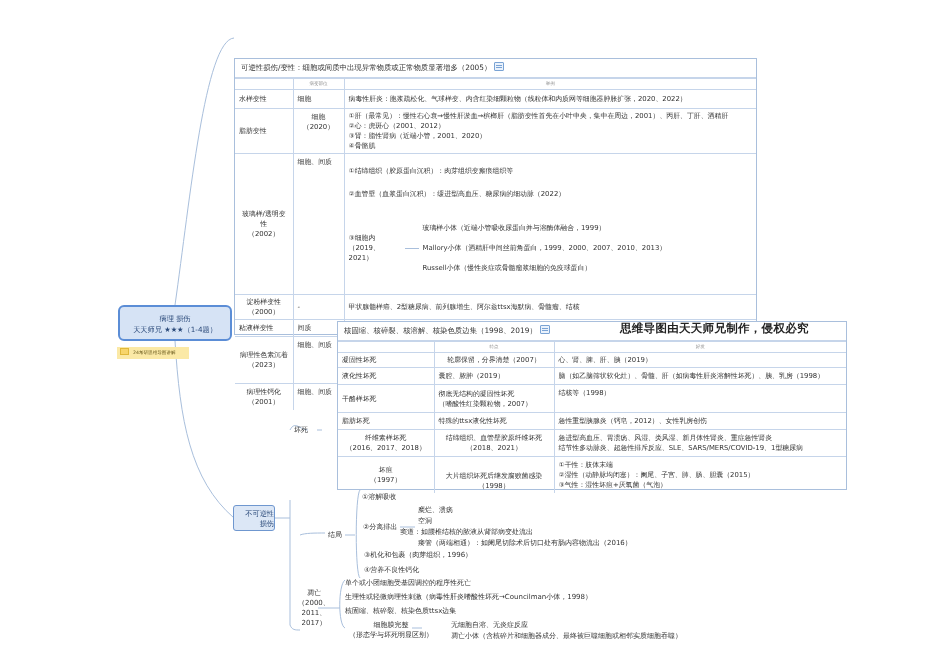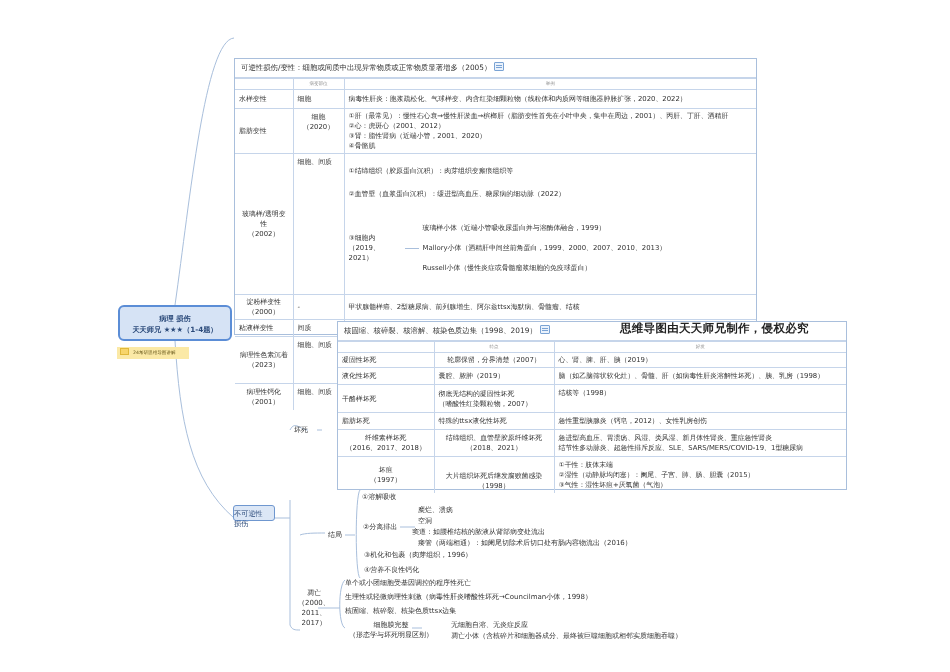--- a/index.html
+++ b/index.html
@@ -14,28 +14,28 @@
   .note-icon::after { content: ""; position: absolute; left: 1px; right: 1px; top: 2px; height: 1px;
                       background: #7aa3d4; box-shadow: 0 2px 0 #7aa3d4; }
   table { border-collapse: collapse; width: 100%; table-layout: fixed; }
   td, th { border-top: 1px solid #c6d5ea; border-left: 1px solid #c6d5ea; font-size: 6.9px;
            line-height: 10px; vertical-align: middle; padding: 1px 4px; font-weight: normal; }
   tr td:first-child, tr th:first-child { border-left: none; }
   th { font-size: 4.5px; color: #888; height: 10px; padding: 0; text-align: center; }
   td.c { text-align: center; }
   .ml { white-space: pre-line; }
   .root { position: absolute; left: 118px; top: 305px; width: 114px; height: 36px; border: 2px solid #5b8dd6;
-          border-radius: 6px; background: #d6e3f5; text-align: center; font-size: 7.2px; font-weight: bold;
+          border-radius: 6px; background: #d6e3f5; text-align: center; font-size: 7.2px; font-weight: normal;
           color: #2b4a7a; line-height: 11px; box-sizing: border-box; padding-top: 6px; }
   .tag { position: absolute; left: 117px; top: 347px; width: 72px; height: 12px; background: #fbe9a6;
          font-size: 4.6px; line-height: 12px; color: #6b5b1d; }
   .tag .ic { display: inline-block; width: 7px; height: 5px; border: 1px solid #e0b83a; margin: 0 4px 0 3px;
              vertical-align: -1px; background: #f7d56b; }
-  .node2 { position: absolute; left: 233px; top: 505px; width: 42px; height: 16px; border: 1px solid #6f97cf;
-           border-radius: 3px; background: #dce7f6; text-align: left; font-size: 7.2px; line-height: 10px;
+  .node2 { position: absolute; left: 233px; top: 505px; width: 42px; height: 26px; border: 1px solid #6f97cf;
+           border-radius: 3px; background: #dce7f6; text-align: right; font-size: 7.2px; line-height: 10px;
            box-sizing: border-box; padding-top: 3px; color: #2b4a7a; }
   .t { position: absolute; font-size: 7px; line-height: 10px; white-space: nowrap; color: #333; }
   .watermark { position: absolute; left: 620px; top: 321px; font-size: 11.5px; font-weight: bold; color: #222;
                white-space: nowrap; letter-spacing: 0.3px; }
 </style>
 </head>
 <body>
 
 <svg class="lines">
   <g fill="none" stroke="#a9bfdc" stroke-width="1">
@@ -207,21 +207,21 @@
     </table>
 </div>
 
 <div class="watermark">思维导图由天天师兄制作，侵权必究</div>
 
 <div class="t" style="left:328px;top:530px;">结局</div>
 <div class="t" style="left:362px;top:492px;">①溶解吸收</div>
 <div class="t" style="left:363px;top:522px;">②分离排出</div>
 <div class="t" style="left:418px;top:505px;">糜烂、溃疡</div>
 <div class="t" style="left:418px;top:516px;">空洞</div>
-<div class="t" style="left:412px;top:527px;">窦道：如腰椎结核的脓液从背部病变处流出</div>
+<div class="t" style="left:400px;top:527px;">窦道：如腰椎结核的脓液从背部病变处流出</div>
 <div class="t" style="left:418px;top:538px;">瘘管（两端相通）：如阑尾切除术后切口处有肠内容物流出（2016）</div>
 <div class="t" style="left:364px;top:550px;">③机化和包裹（肉芽组织，1996）</div>
 <div class="t" style="left:364px;top:565px;">④营养不良性钙化</div>
 
 <div class="t ml" style="left:298px;top:588px;text-align:center;">凋亡
 （2000、
 2011、
 2017）</div>
 <div class="t" style="left:345px;top:578px;">单个或小团细胞受基因调控的程序性死亡</div>
 <div class="t" style="left:345px;top:592px;">生理性或轻微病理性刺激（病毒性肝炎嗜酸性坏死→Councilman小体，1998）</div>

